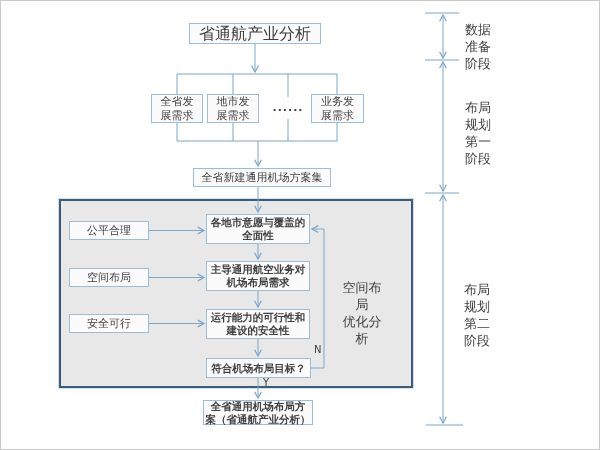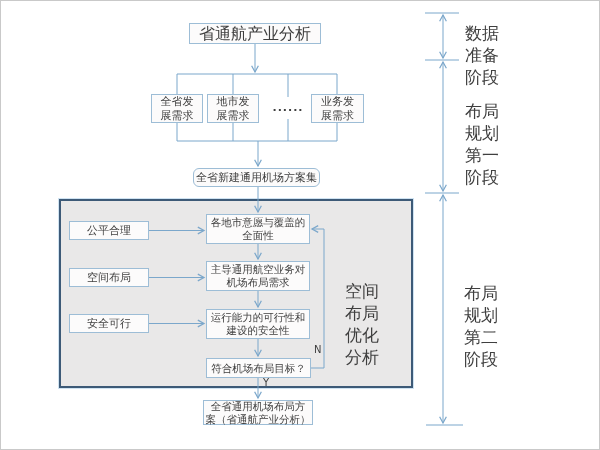--- a/index.html
+++ b/index.html
@@ -16,30 +16,30 @@
     box-shadow:0 0 0 1px #cfe3f2;
   }
   .box {
     position:absolute; z-index:3; box-sizing:border-box;
     display:flex; align-items:center; justify-content:center;
     text-align:center; white-space:pre-line;
     border:1px solid var(--box_border,#9dbdd6);
     background:#fcfbfb; font-size:11px; line-height:1.25; padding:0 1px;
   }
   .lbl {
-    position:absolute; z-index:3; font-size:17px; line-height:1.3;
+    position:absolute; z-index:3; font-size:13px; line-height:1.3;
     white-space:pre-line; color:var(--text,#3f3f3f);
   }
   .dots { position:absolute; z-index:3; font-size:11px; font-weight:bold;
     letter-spacing:1px; text-align:center; }
   .branch { position:absolute; z-index:3; font-size:10px; }
   .conn, .dim { stroke:var(--connector,#7ba7cb); stroke-width:1; fill:none; }
   .ah-path { stroke:var(--connector,#7ba7cb); stroke-width:1.1; fill:none; }
   .fs12 { font-size:16px; }
-  .fs105 { font-size:10.5px; line-height:1.2; }
+  .fs105 { font-size:10.5px; line-height:1.2;font-weight:bold; }
 </style>
 </head>
 <body>
 
 <div class="canvas">
 
   <div class="bigbox" style="left:58px; top:198px; width:354px; height:189px;"></div>
 
   <svg class="layer" width="600" height="450" viewBox="0 0 600 450">
     <defs>
@@ -82,21 +82,21 @@
   <div class="box fs12" style="left:188px; top:22px; width:132px; height:21px;">省通航产业分析</div>
 
   <div class="box" style="left:150px; top:93px; width:52px; height:29px;">全省发
 展需求</div>
   <div class="box" style="left:206px; top:93px; width:52px; height:29px;">地市发
 展需求</div>
   <div class="dots" style="left:269px; top:100px; width:36px;">......</div>
   <div class="box" style="left:310px; top:93px; width:53px; height:29px;">业务发
 展需求</div>
 
-  <div class="box" style="left:192px; top:167px; width:127px; height:19px;border-radius:6px;">全省新建通用机场方案集</div>
+  <div class="box" style="left:192px; top:167px; width:138px; height:19px;">全省新建通用机场方案集</div>
 
   <div class="box" style="left:68px; top:220px; width:80px; height:19px;">公平合理</div>
   <div class="box" style="left:68px; top:267px; width:80px; height:19px;">空间布局</div>
   <div class="box" style="left:68px; top:313px; width:80px; height:19px;">安全可行</div>
 
   <div class="box fs105" style="left:205px; top:213px; width:104px; height:30px;">各地市意愿与覆盖的
 全面性</div>
   <div class="box fs105" style="left:205px; top:260px; width:104px; height:30px;">主导通用航空业务对
 机场布局需求</div>
   <div class="box fs105" style="left:205px; top:308px; width:104px; height:30px;">运行能力的可行性和

